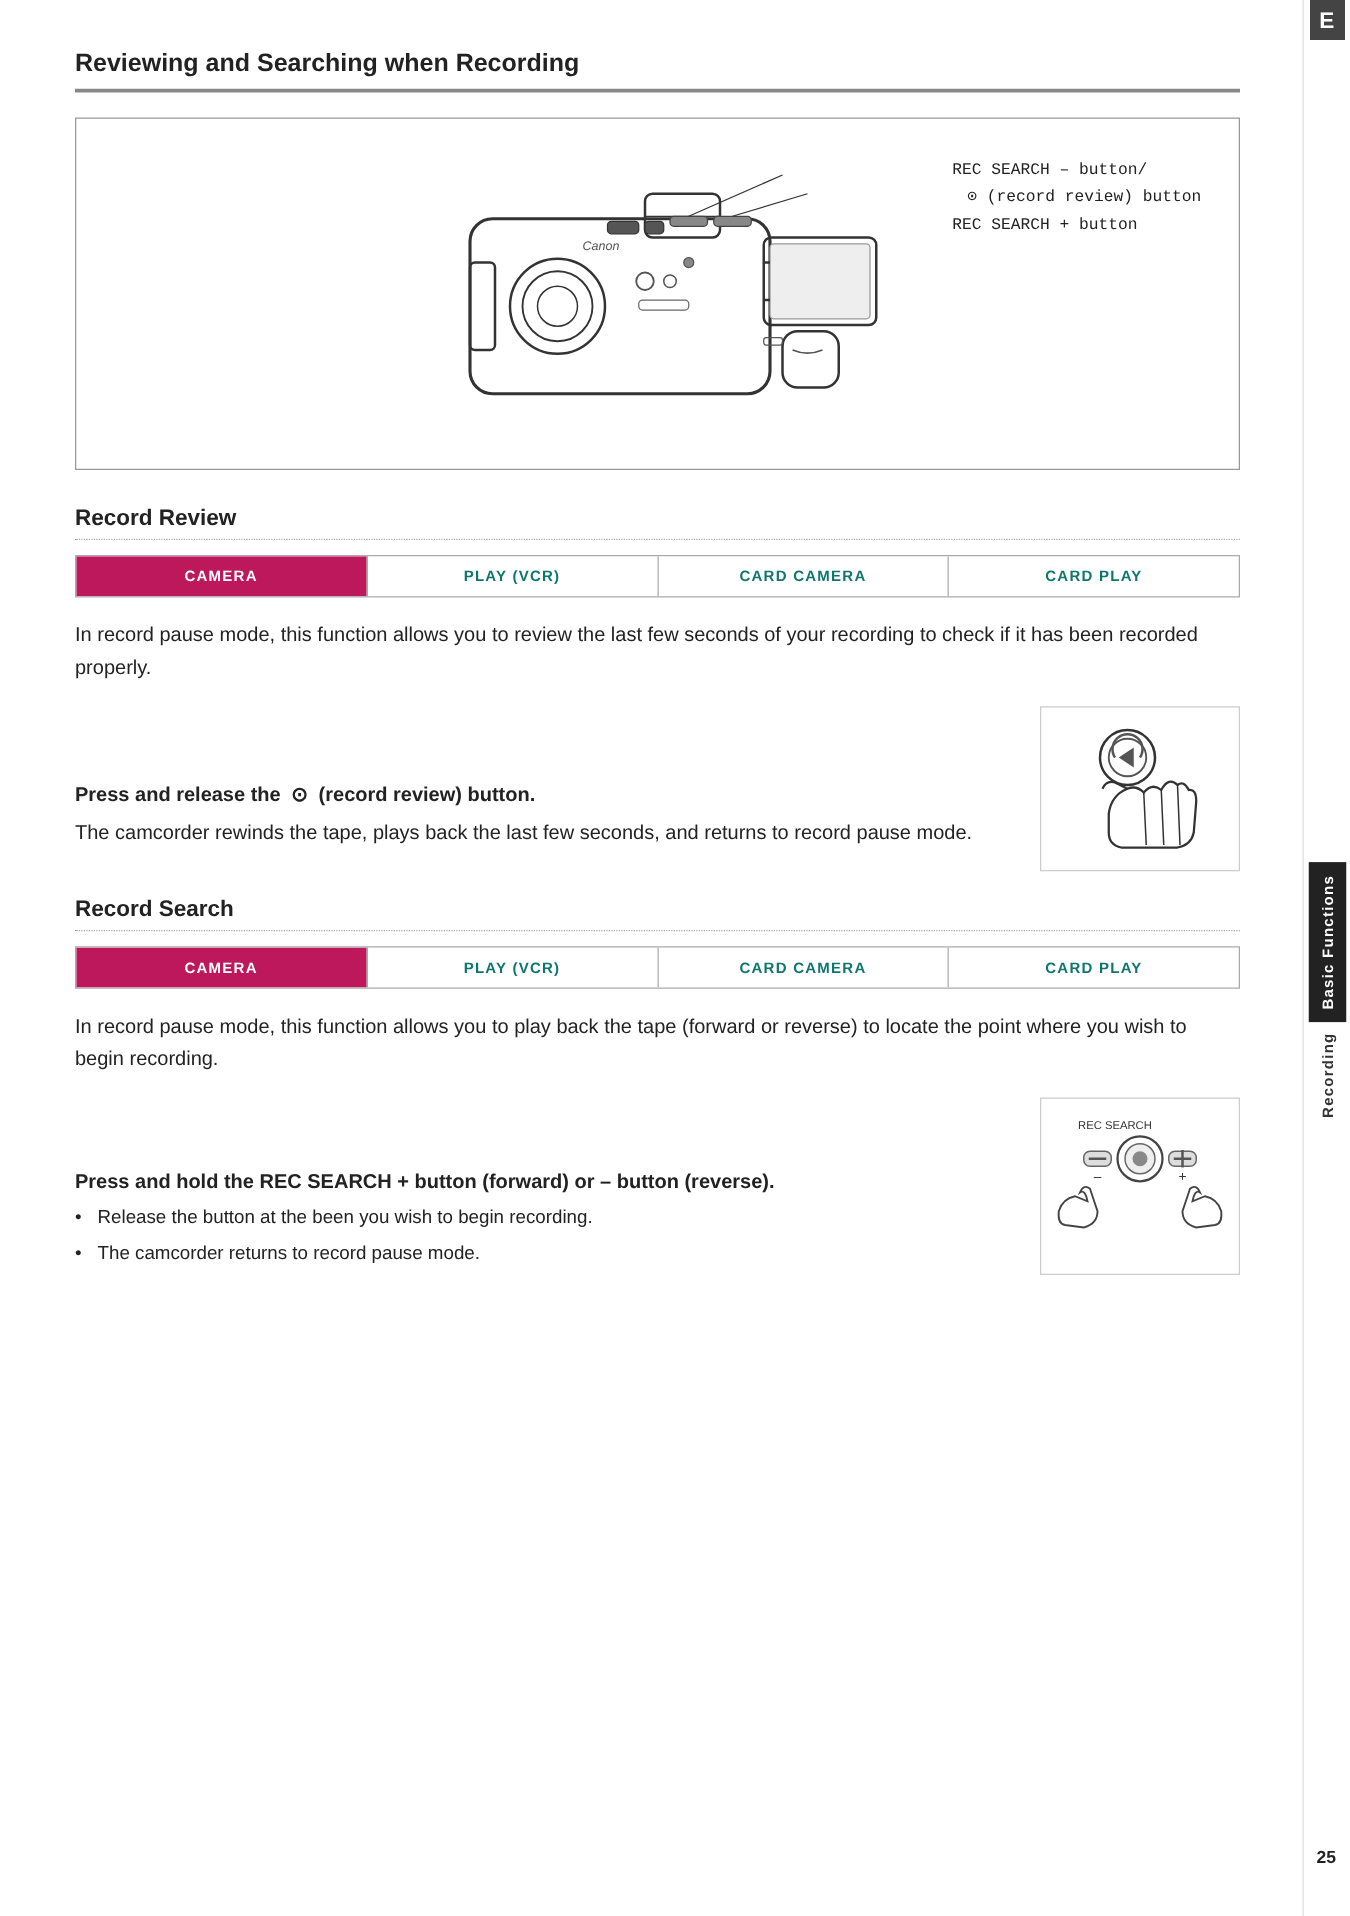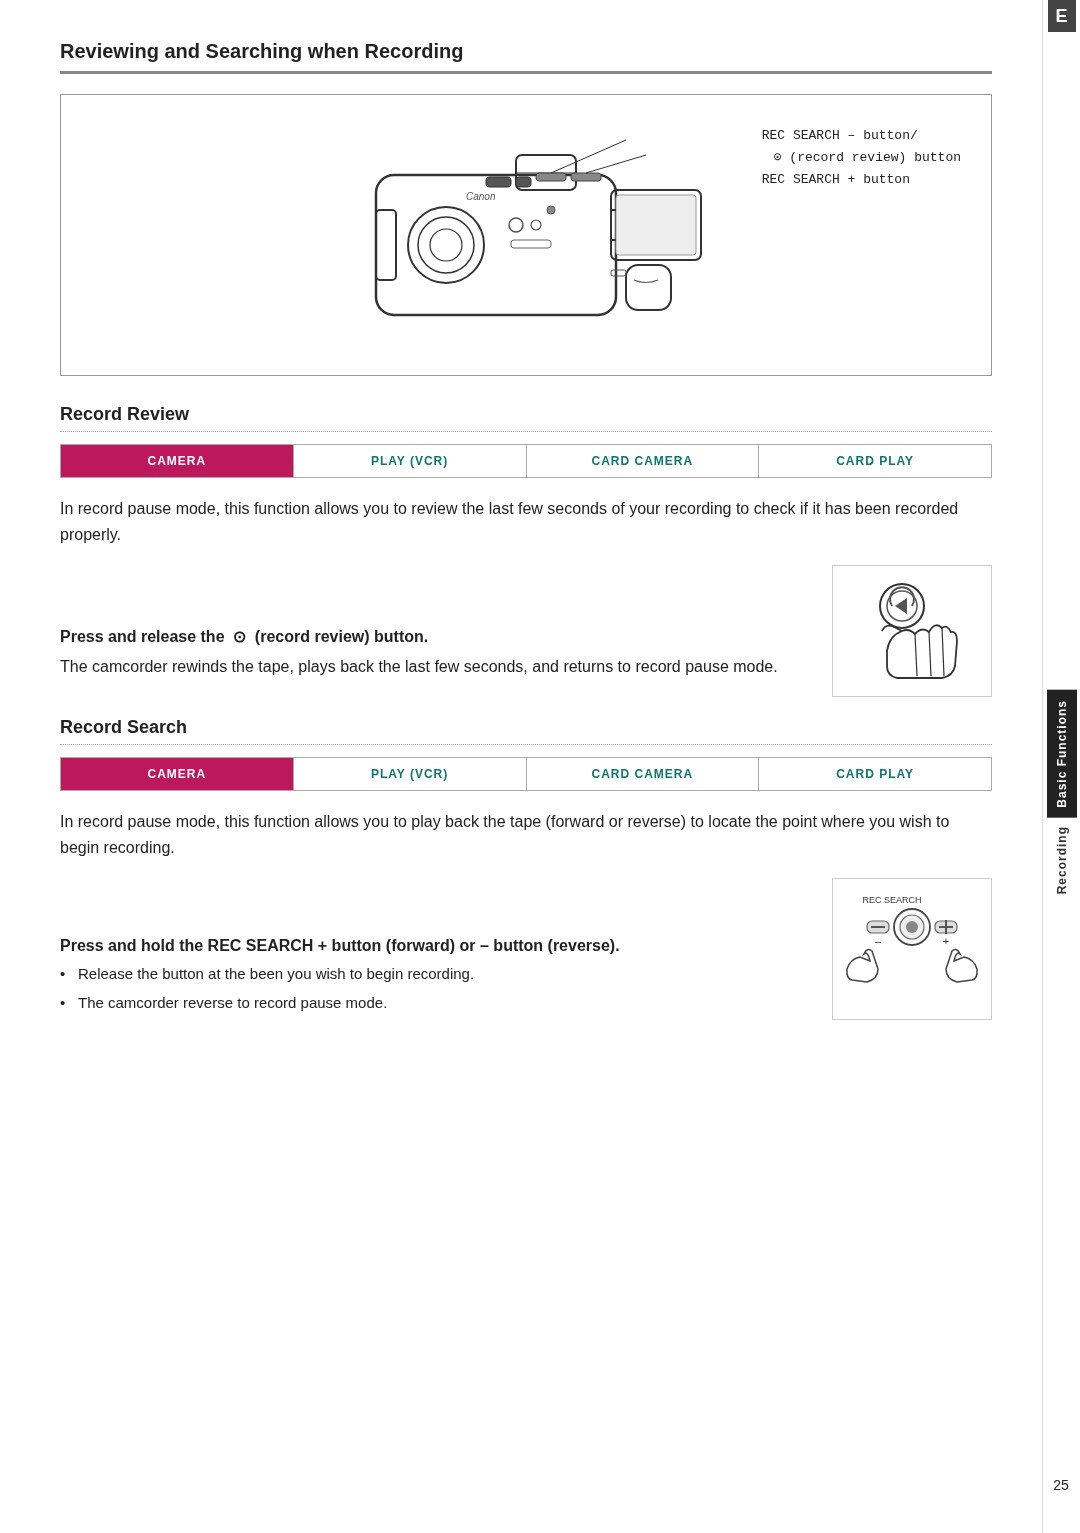--- a/index.html
+++ b/index.html
@@ -57,21 +57,21 @@
       letter-spacing: 1px;
     }
 
     .page-number {
       position: absolute;
       bottom: 40px;
       right: 0;
       width: 38px;
       text-align: center;
       font-size: 14px;
-      font-weight: normal;
+      font-weight: bold;
     }
 
     
     .page-title {
       font-size: 20px;
       font-weight: bold;
       margin-bottom: 20px;
       padding-bottom: 8px;
       border-bottom: 3px solid #888;
     }
@@ -370,21 +370,21 @@
 
     <p class="body-text">In record pause mode, this function allows you to play back the tape (forward or reverse) to locate the point where you wish to begin recording.</p>
 
     <div class="content-with-illustration">
       <div class="content-text-block">
         <p class="sub-heading">
           <strong><span>Press and hold the REC SEARCH + button (forward) or – button (reverse).</span></strong>
         </p>
         <ul class="bullet-list">
           <li>Release the button at the been you wish to begin recording.</li>
-          <li>The camcorder reverse to record pause mode.</li>
+          <li>The camcorder returns to record pause mode.</li>
         </ul>
       </div>
 
       <div class="illustration-box">
         <svg width="140" height="120" viewBox="0 0 140 120">
 
           <text x="50" y="14" font-size="9" font-family="Arial" fill="#333" text-anchor="middle">REC SEARCH</text>
 
           <circle cx="70" cy="38" r="18" fill="none" stroke="#444" stroke-width="1.8"></circle>
           <circle cx="70" cy="38" r="12" fill="#eee" stroke="#666" stroke-width="1.2"></circle>

